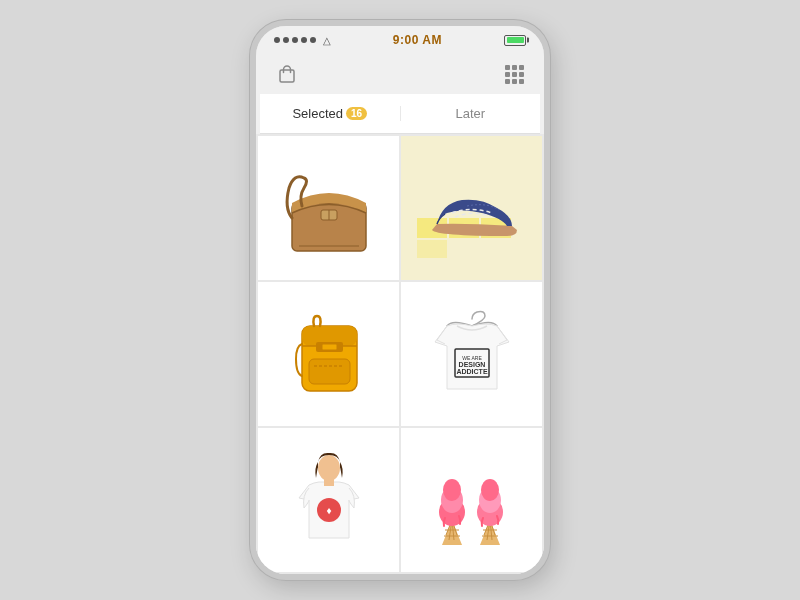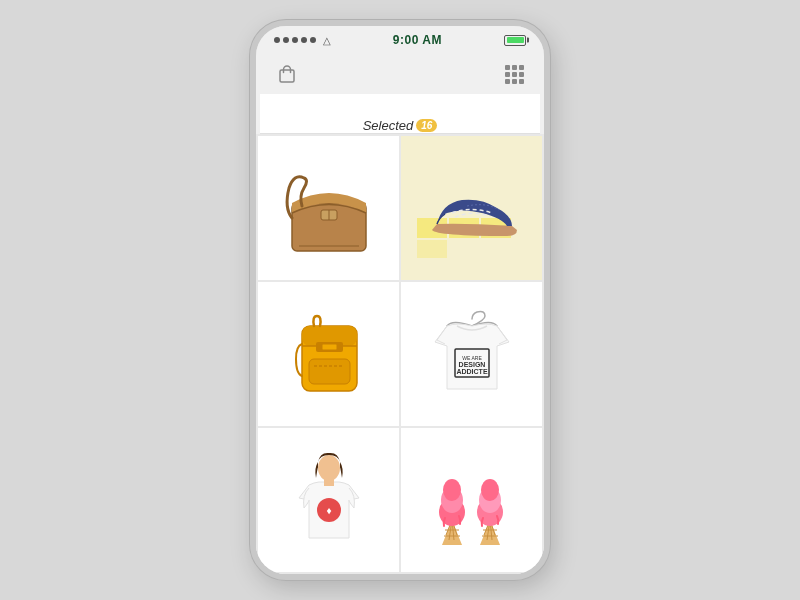--- a/index.html
+++ b/index.html
@@ -48,21 +48,21 @@
       border-radius: 50%;
     }
     .wifi-icon {
       margin-left: 4px;
       font-size: 10px;
       color: #555;
     }
     .status-time {
       font-size: 12px;
       font-weight: 600;
-      color: #14532d;
+      color: #a16207;
       letter-spacing: 0.5px;
     }
     .battery-container {
       display: flex;
       align-items: center;
       gap: 2px;
     }
     .battery {
       width: 22px; height: 11px;
       border: 1.5px solid #555;
@@ -124,25 +124,24 @@
       display: flex;
       flex-direction: column;
       overflow: hidden;
     }
 
     
     .tab-bar {
       background: white;
       height: 40px;
       display: flex;
-      align-items: flex-end;
+      align-items: center;
       border-bottom: 1px solid #e0e0e0;
       flex-shrink: 0;
       margin: 0 4px;
-      font-style: italic;
     }
     .tab-item {
       flex: 1;
       display: flex;
       align-items: center;
       justify-content: center;
       cursor: pointer;
       border-right: 1px solid #e8e8e8;
       font-size: 13px;
       color: #888;
@@ -234,20 +233,23 @@
     </div>
   </div>
 
   <div class="content-area">
 
     <div class="tab-bar">
       <div class="tab-item active">
         <span>Selected</span>
         <span class="tab-badge">16</span>
       </div>
+      <div class="tab-item">
+        <span>Later</span>
+      </div>
     </div>
 
     <div class="product-grid">
 
       <div class="product-cell">
         <svg viewBox="0 0 110 100" class="product">
 
           <ellipse cx="55" cy="85" rx="35" ry="6" fill="#c8a882" opacity="0.3"></ellipse>
 
           <rect x="18" y="45" width="74" height="48" rx="5" fill="#b8834a"></rect>

